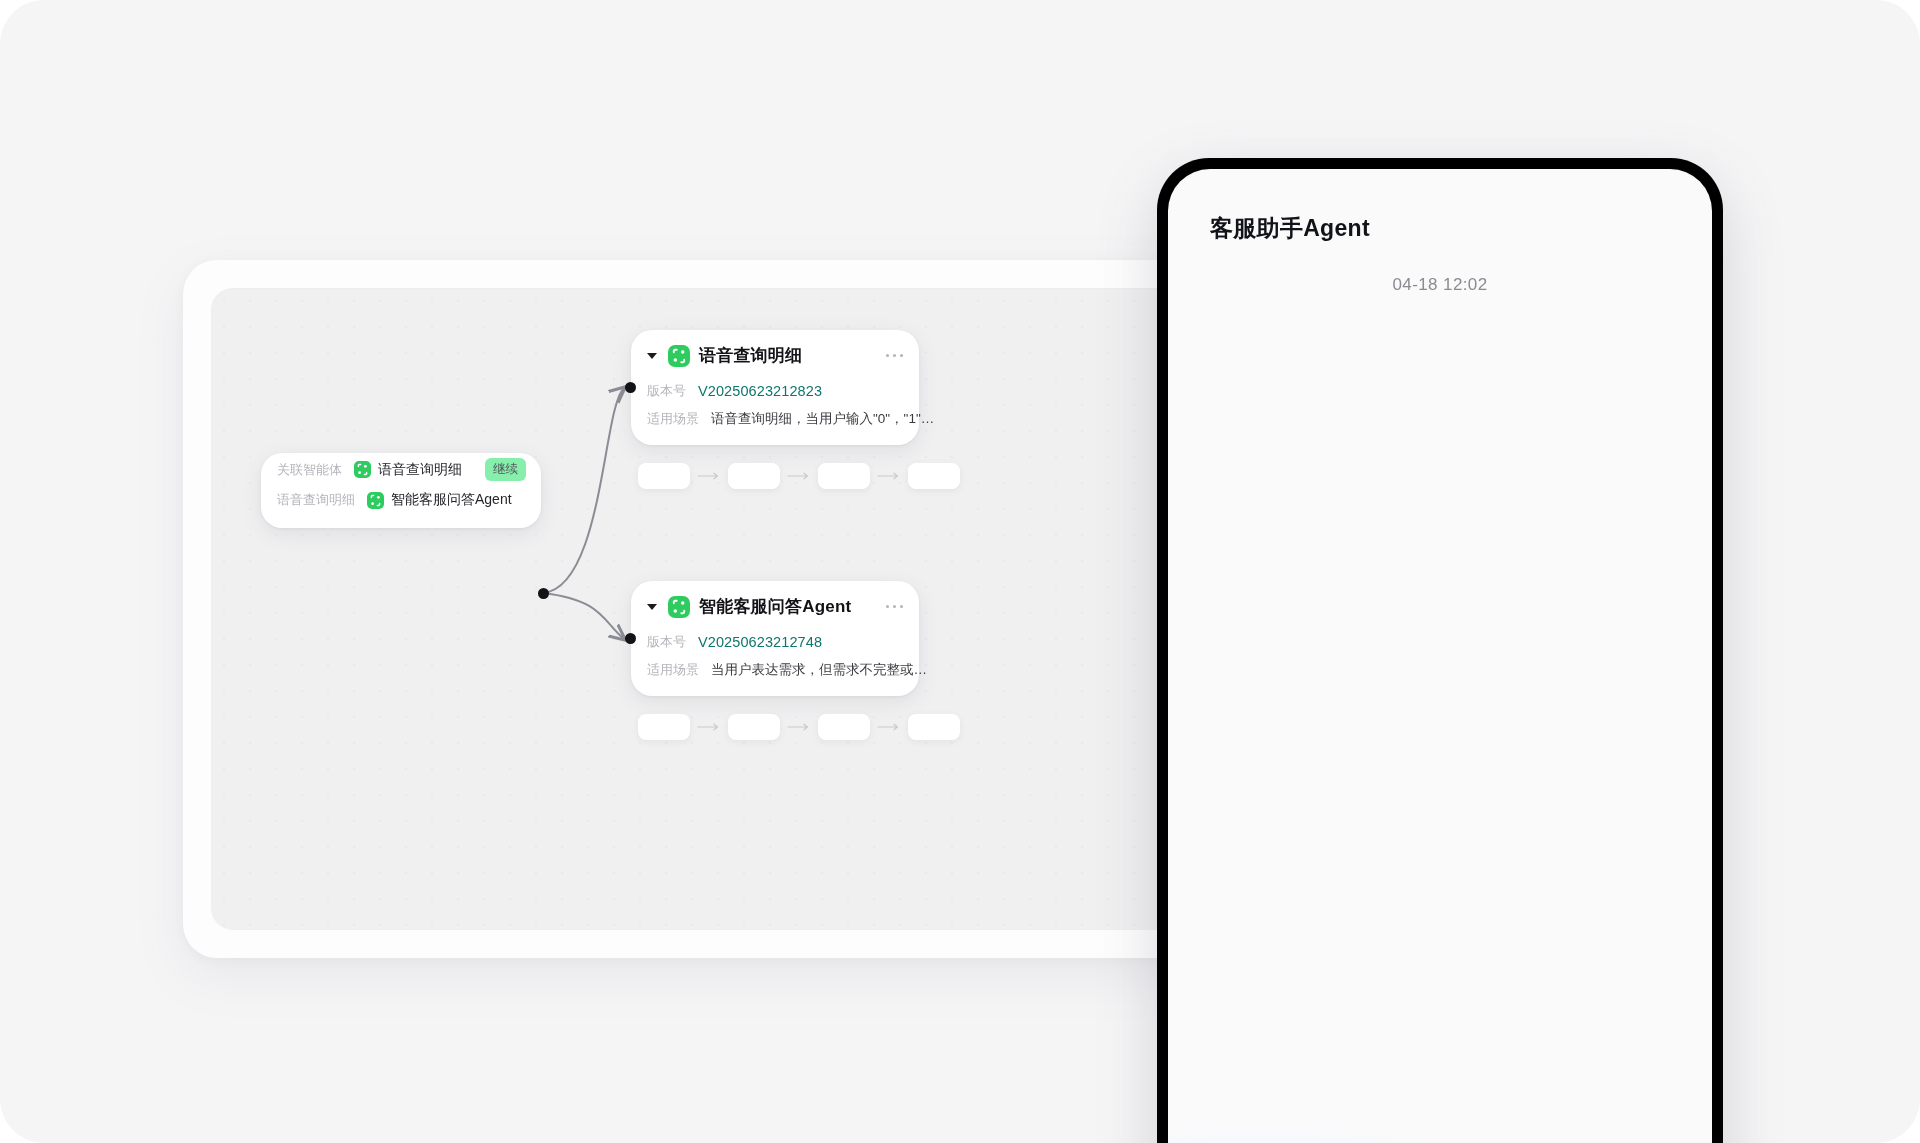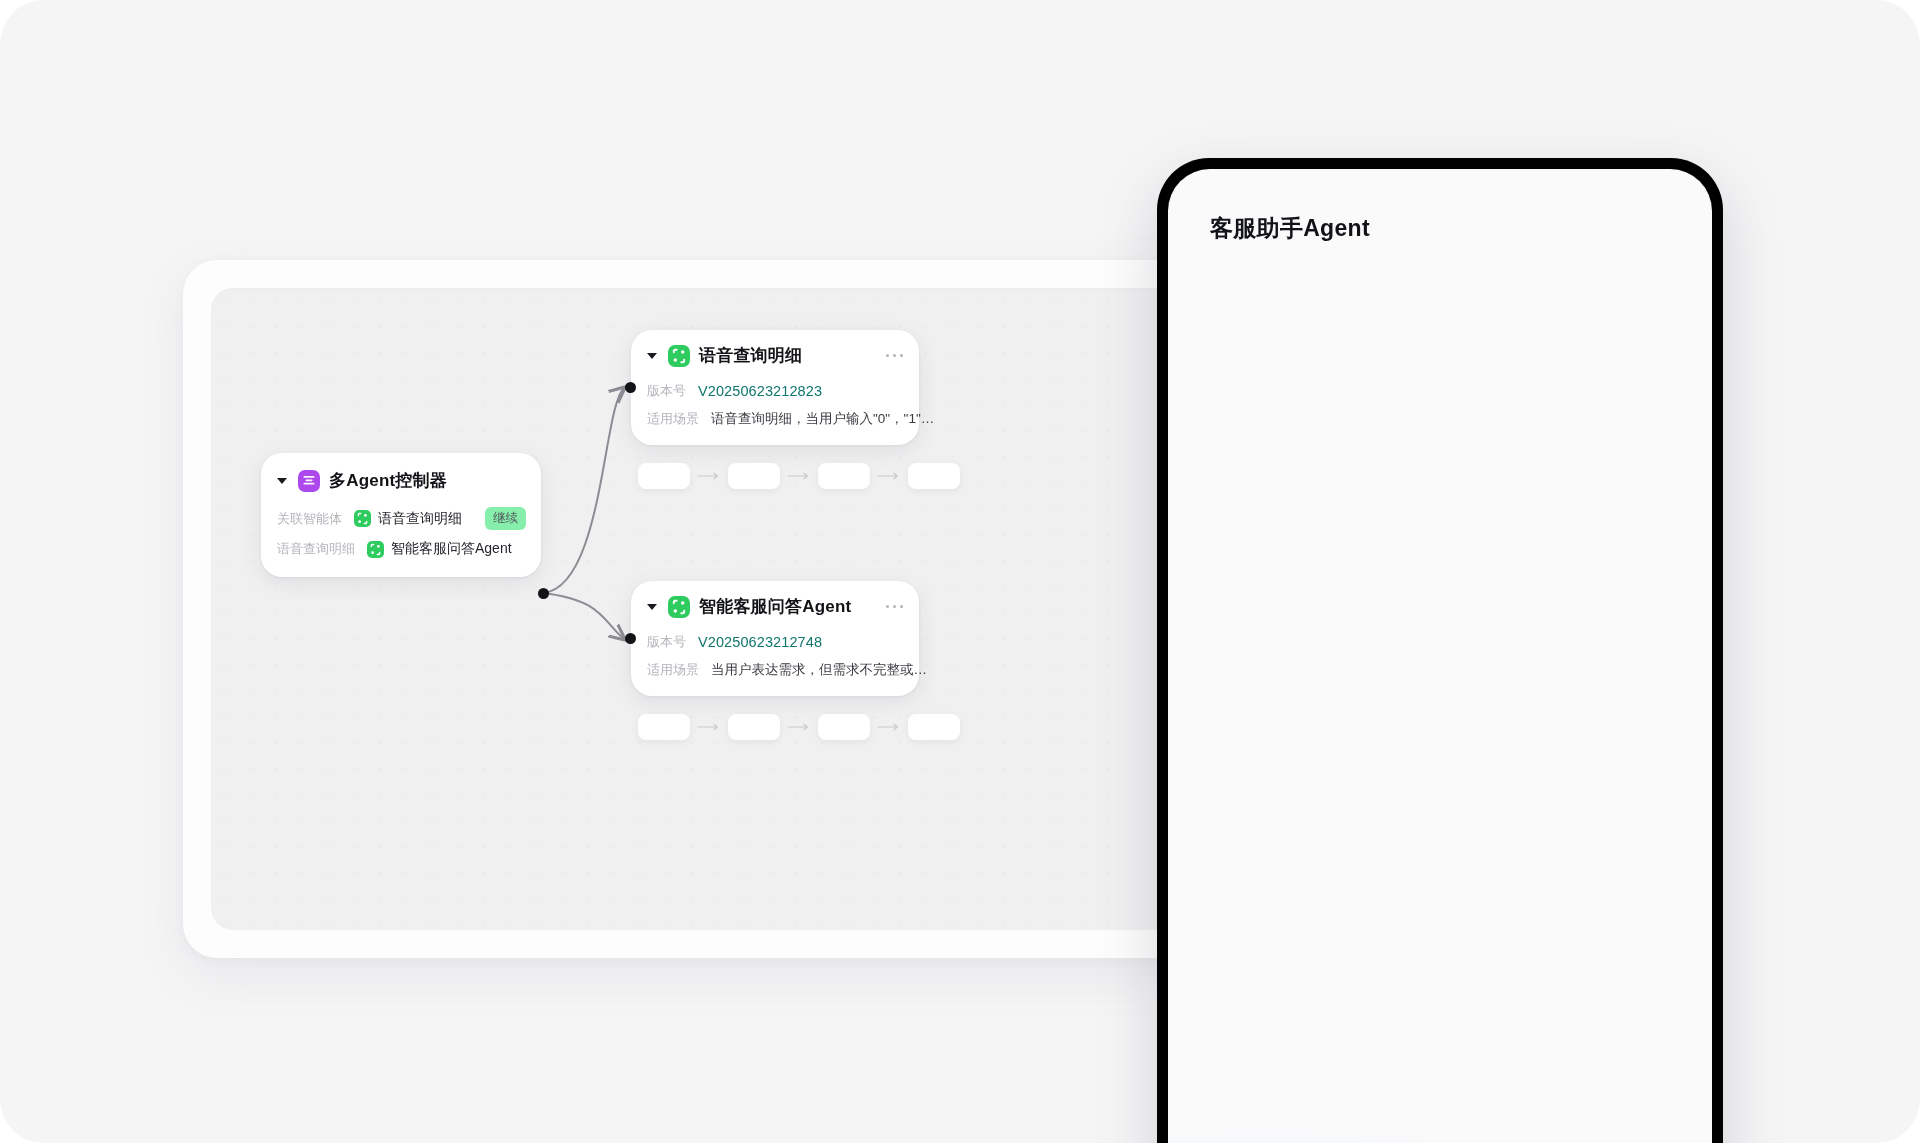--- a/index.html
+++ b/index.html
@@ -179,31 +179,20 @@
         </defs>
         <path d="M332,305 C392,300 392,118 413,100" fill="none" stroke="#8c8c94" stroke-width="2" marker-end="url(#ah)"></path>
         <path d="M332,305 C392,312 392,334 413,351" fill="none" stroke="#8c8c94" stroke-width="2" marker-end="url(#ah)"></path>
       </svg>
 
       <div class="cdot" style="left:327px;top:300px;"></div>
       <div class="cdot" style="left:414px;top:94px;"></div>
       <div class="cdot" style="left:414px;top:345px;"></div>
 
       <div class="node" id="node-controller">
-        <div class="node-head">
-          <span class="caret"></span>
-          <span class="icon-sq purple">
-            <svg width="22" height="22" viewBox="0 0 22 22">
-              <rect x="5.5" y="6" width="11" height="1.8" rx=".9" fill="#fff" opacity=".95"></rect>
-              <rect x="7.5" y="9.4" width="7" height="1.8" rx=".9" fill="#fff" opacity=".95"></rect>
-              <rect x="5.5" y="12.8" width="11" height="1.8" rx=".9" fill="#fff" opacity=".95"></rect>
-            </svg>
-          </span>
-          <span class="node-title">多Agent控制器</span>
-        </div>
         <div class="node-row">
           <span class="row-label">关联智能体</span>
           <span class="row-value">
             <span class="icon-sq green sm">
               <svg width="17" height="17" viewBox="0 0 17 17">
                 <path d="M4.4 5.6V4.5a.9.9 0 0 1 .9-.9h1.3M12.6 11.4v1.1a.9.9 0 0 1-.9.9h-1.3" stroke="#fff" stroke-width="1.5" fill="none" stroke-linecap="round"></path>
                 <circle cx="11.4" cy="5.3" r="1.35" fill="#fff"></circle>
                 <circle cx="5.6" cy="11.7" r="1.35" fill="#fff"></circle>
               </svg>
             </span>
@@ -311,17 +300,18 @@
         </svg>
         <span class="pill"></span>
       </div>
 
     </div>
   </div>
 
   <div class="phone">
     <div class="phone-screen">
       <div class="phone-title">客服助手Agent</div>
+      <div class="phone-timestamp">04-18 12:02</div>
       <div class="phone-glow"></div>
     </div>
   </div>
 
 </div>
 
 </body></html>

